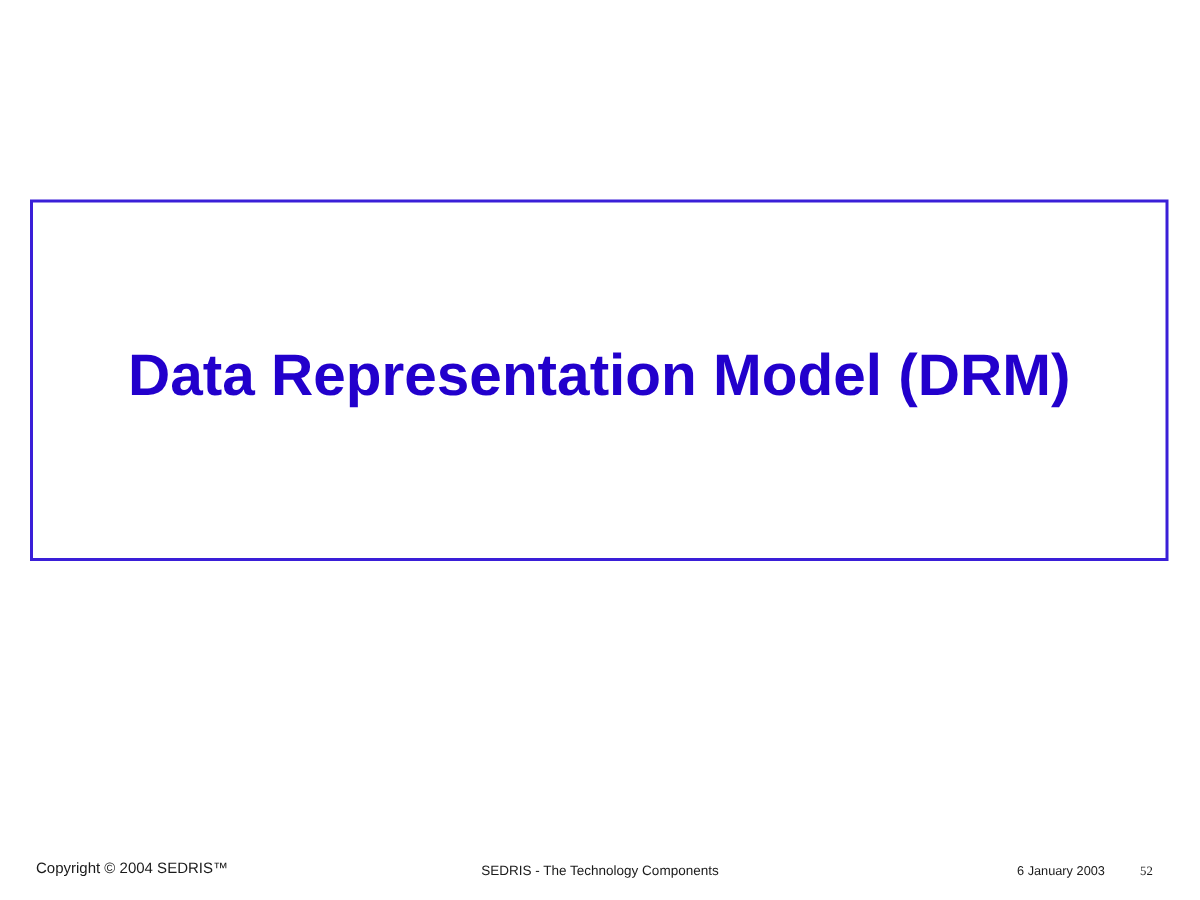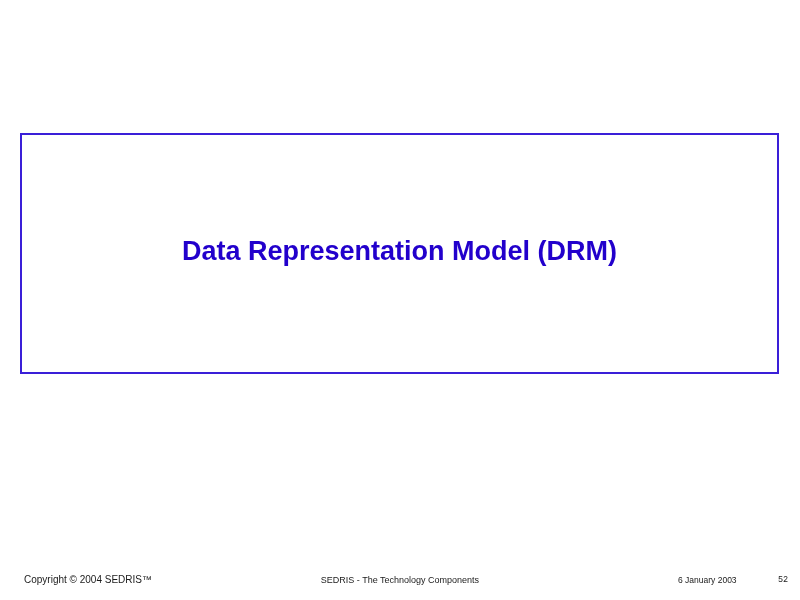--- a/index.html
+++ b/index.html
@@ -37,21 +37,21 @@
     box-sizing: border-box;
     border: 2px solid #3A1FD8;
     background: #ffffff;
     display: flex;
     align-items: center;
     justify-content: center;
   }
 
   .title-text {
     font-family: "Liberation Sans", sans-serif;
-    font-size: 27px;
+    font-size: 39px;
     font-weight: bold;
     color: #2200CC;
     letter-spacing: 0px;
     text-align: center;
     line-height: 1.1;
     white-space: nowrap;
     margin-top: -4px;
   }
 
   
@@ -91,23 +91,23 @@
     top: 3px;
     font-family: "Liberation Sans", sans-serif;
     font-size: 8.5px;
     color: #1a1a1a;
     white-space: nowrap;
     text-align: right;
   }
 
   .footer-pagenum {
     position: absolute;
-    left: 778px;
+    left: 760px;
     top: 3px;
-    font-family: Liberation Mono, monospace;
+    font-family: Liberation Serif, serif;
     font-size: 8.5px;
     color: #1a1a1a;
     white-space: nowrap;
     text-align: right;
   }
 </style>
 </head>
 <body>
 
 <div class="slide">

